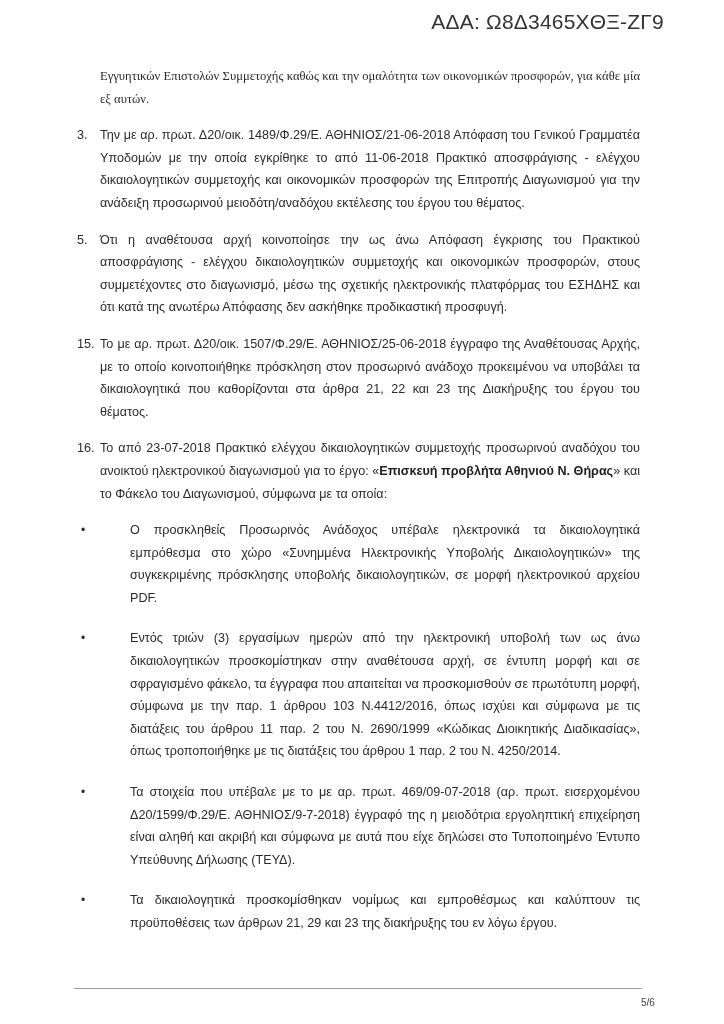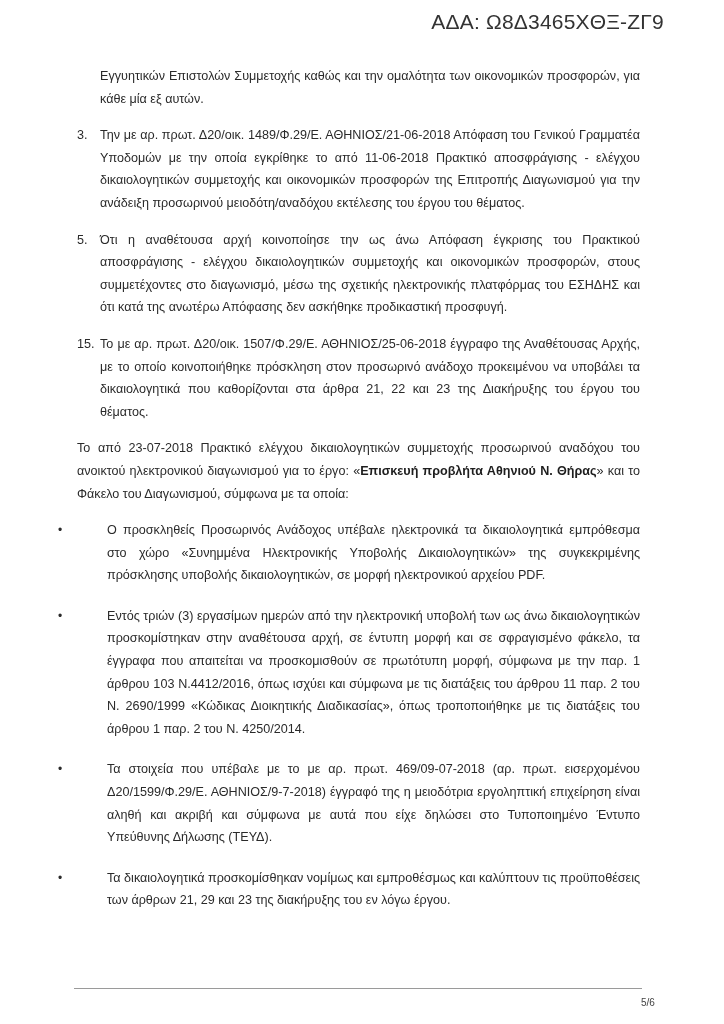--- a/index.html
+++ b/index.html
@@ -1,21 +1,21 @@
 <!DOCTYPE html>
 <html><head>
 <meta charset="utf-8">
 <style>
   html, body { margin: 0; padding: 0; background: #ffffff; }
   body { width: 724px; height: 1024px; position: relative; overflow: hidden;
          font-family: "Liberation Sans", sans-serif; color: #2a2a2a; }
   .ada { position: absolute; top: 10px; right: 60px; font-size: 21px; color: #333; letter-spacing: 0.2px; }
   .content { position: absolute; left: 77px; width: 563px; top: 65px; font-size: 12.6px; line-height: 22.6px; }
   .para { text-align: justify; text-align-last: left; }
-  .cont { padding-left: 23px; margin-bottom: 14px; }
+  .cont { padding-left: 23px; margin-bottom: 14px; font-family: Liberation Serif, serif; }
   .item { display: flex; margin-bottom: 14px; }
   .num { width: 23px; flex: none; }
   .itext { flex: 1; text-align: justify; }
   .bullets { margin: 0; padding: 0; list-style: none; }
   .bullet { display: flex; margin-bottom: 18px; }
   .bdot { width: 21px; flex: none; padding-left: 4px; box-sizing: content-box; font-size: 12px; }
   .btext { flex: 1; text-align: justify; margin-left: 28px; }
   b { font-weight: bold; color: #1e1e1e; }
   .footer-line { position: absolute; left: 74px; top: 988px; width: 568px; height: 1px; background: #9a9a9a; }
   .page-num { position: absolute; left: 641px; top: 997px; font-size: 10px; color: #444; }
@@ -37,20 +37,21 @@
     <span class="num">5.</span>
     <span class="itext">Ότι η αναθέτουσα αρχή κοινοποίησε την ως άνω Απόφαση έγκρισης του Πρακτικού αποσφράγισης - ελέγχου δικαιολογητικών συμμετοχής και οικονομικών προσφορών, στους συμμετέχοντες στο διαγωνισμό, μέσω της σχετικής ηλεκτρονικής πλατφόρμας του ΕΣΗΔΗΣ και ότι κατά της ανωτέρω Απόφασης δεν ασκήθηκε προδικαστική προσφυγή.</span>
   </div>
 
   <div class="item">
     <span class="num">15.</span>
     <span class="itext">Το με αρ. πρωτ. Δ20/οικ. 1507/Φ.29/Ε. ΑΘΗΝΙΟΣ/25-06-2018 έγγραφο της Αναθέτουσας Αρχής, με το οποίο κοινοποιήθηκε πρόσκληση στον προσωρινό ανάδοχο προκειμένου να υποβάλει τα δικαιολογητικά που καθορίζονται στα άρθρα 21, 22 και 23 της Διακήρυξης του έργου του θέματος.</span>
   </div>
 
   <div class="item">
+    <span class="num">16.</span>
     <div class="itext">
       <span>Το από 23-07-2018 Πρακτικό ελέγχου δικαιολογητικών συμμετοχής προσωρινού αναδόχου του ανοικτού ηλεκτρονικού διαγωνισμού για το έργο: «</span><b>Επισκευή προβλήτα Αθηνιού Ν. Θήρας</b><span>» και το Φάκελο του Διαγωνισμού, σύμφωνα με τα οποία:</span>
       <ul class="bullets" style="margin-top:14px;margin-left:-23px;">
         <li class="bullet">
           <span class="bdot">•</span>
           <span class="btext">Ο προσκληθείς Προσωρινός Ανάδοχος υπέβαλε ηλεκτρονικά τα δικαιολογητικά εμπρόθεσμα στο χώρο «Συνημμένα Ηλεκτρονικής Υποβολής Δικαιολογητικών» της συγκεκριμένης πρόσκλησης υποβολής δικαιολογητικών, σε μορφή ηλεκτρονικού αρχείου PDF.</span>
         </li>
         <li class="bullet">
           <span class="bdot">•</span>
           <span class="btext">Εντός τριών (3) εργασίμων ημερών από την ηλεκτρονική υποβολή των ως άνω δικαιολογητικών προσκομίστηκαν στην αναθέτουσα αρχή, σε έντυπη μορφή και σε σφραγισμένο φάκελο, τα έγγραφα που απαιτείται να προσκομισθούν σε πρωτότυπη μορφή, σύμφωνα με την παρ. 1 άρθρου 103 Ν.4412/2016, όπως ισχύει και σύμφωνα με τις διατάξεις του άρθρου 11 παρ. 2 του Ν. 2690/1999 «Κώδικας Διοικητικής Διαδικασίας», όπως τροποποιήθηκε με τις διατάξεις του άρθρου 1 παρ. 2 του Ν. 4250/2014.</span>

